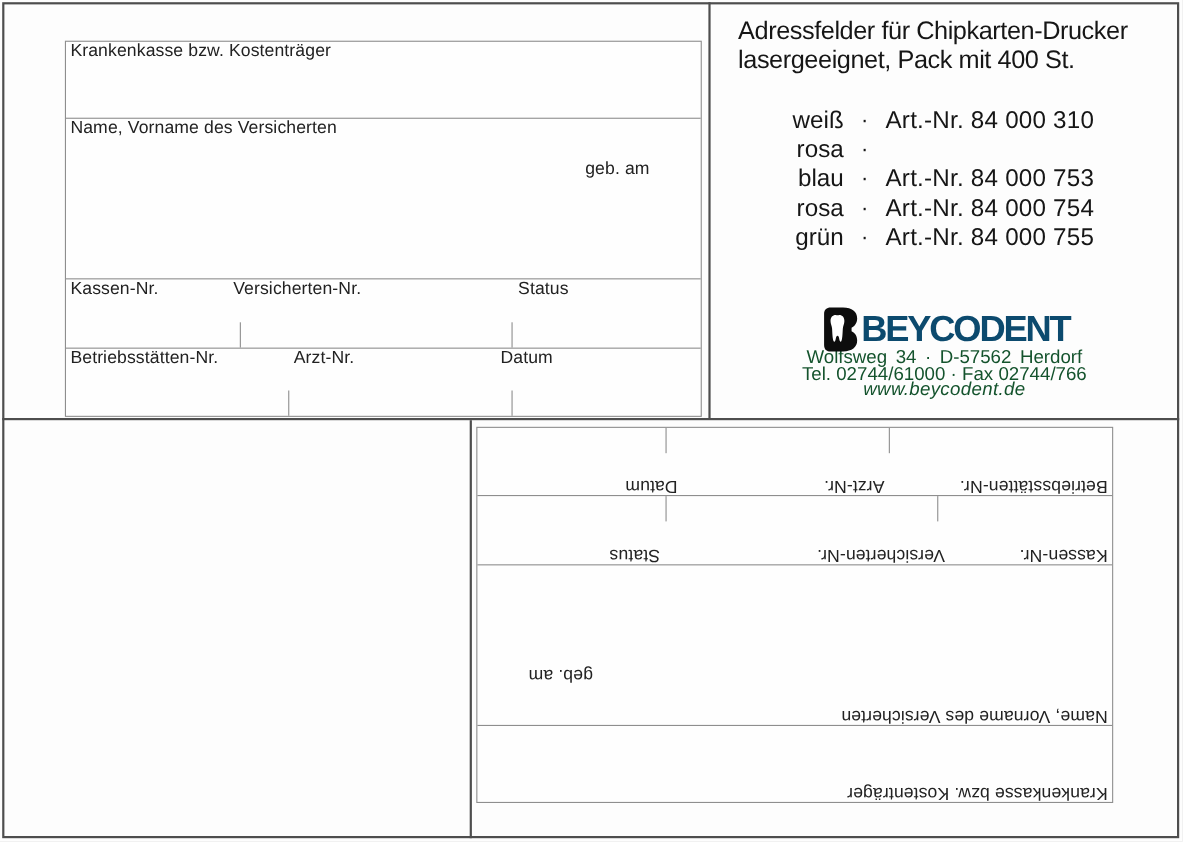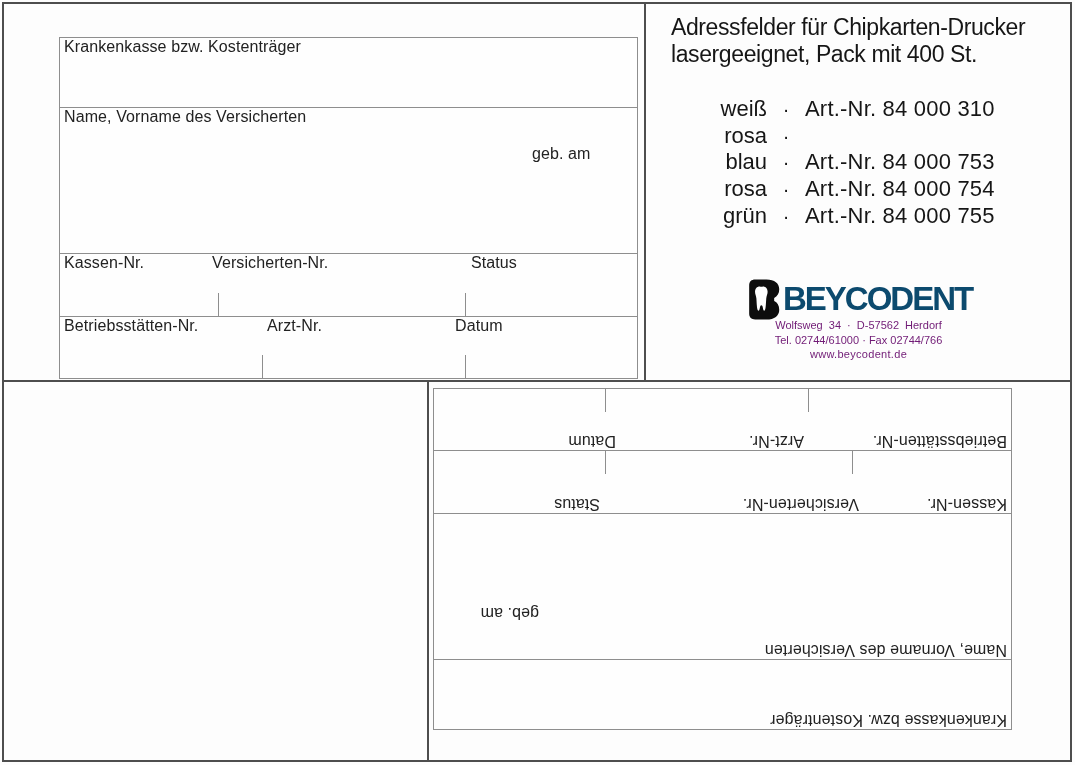--- a/index.html
+++ b/index.html
@@ -53,23 +53,23 @@
   .sep-col{width:38px;text-align:center;font-size:20px;}
   .art-col{flex:1;white-space:nowrap;letter-spacing:0.2px;}
 
   .brand{position:absolute;left:0;top:276px;width:427px;text-align:center;}
   .brand-lockup{position:relative;height:44px;}
   .tooth-badge{position:absolute;left:103px;top:3px;width:33px;height:41px;}
   .brand-wordmark{
     position:absolute;left:138px;top:5px;font-size:33px;line-height:36px;
     font-weight:700;letter-spacing:-2px;color:#0c4a6e;white-space:nowrap;
   }
-  .brand-address{margin-top:-2px;font-size:11px;line-height:14.6px;color:#701a75;}
+  .brand-address{margin-top:-2px;font-size:17px;line-height:14.6px;color:#14532d;}
   .brand-address .line1{word-spacing:3px;}
-  .brand-address .line3{letter-spacing:0.3px;}
+  .brand-address .line3{letter-spacing:0.3px;font-style:italic;}
 </style>
 </head>
 <body>
 
 <div class="sheet">
 
   <div class="outer-frame"></div>
   <div class="divider-h"></div>
   <div class="divider-v-top"></div>
   <div class="divider-v-bottom"></div>

